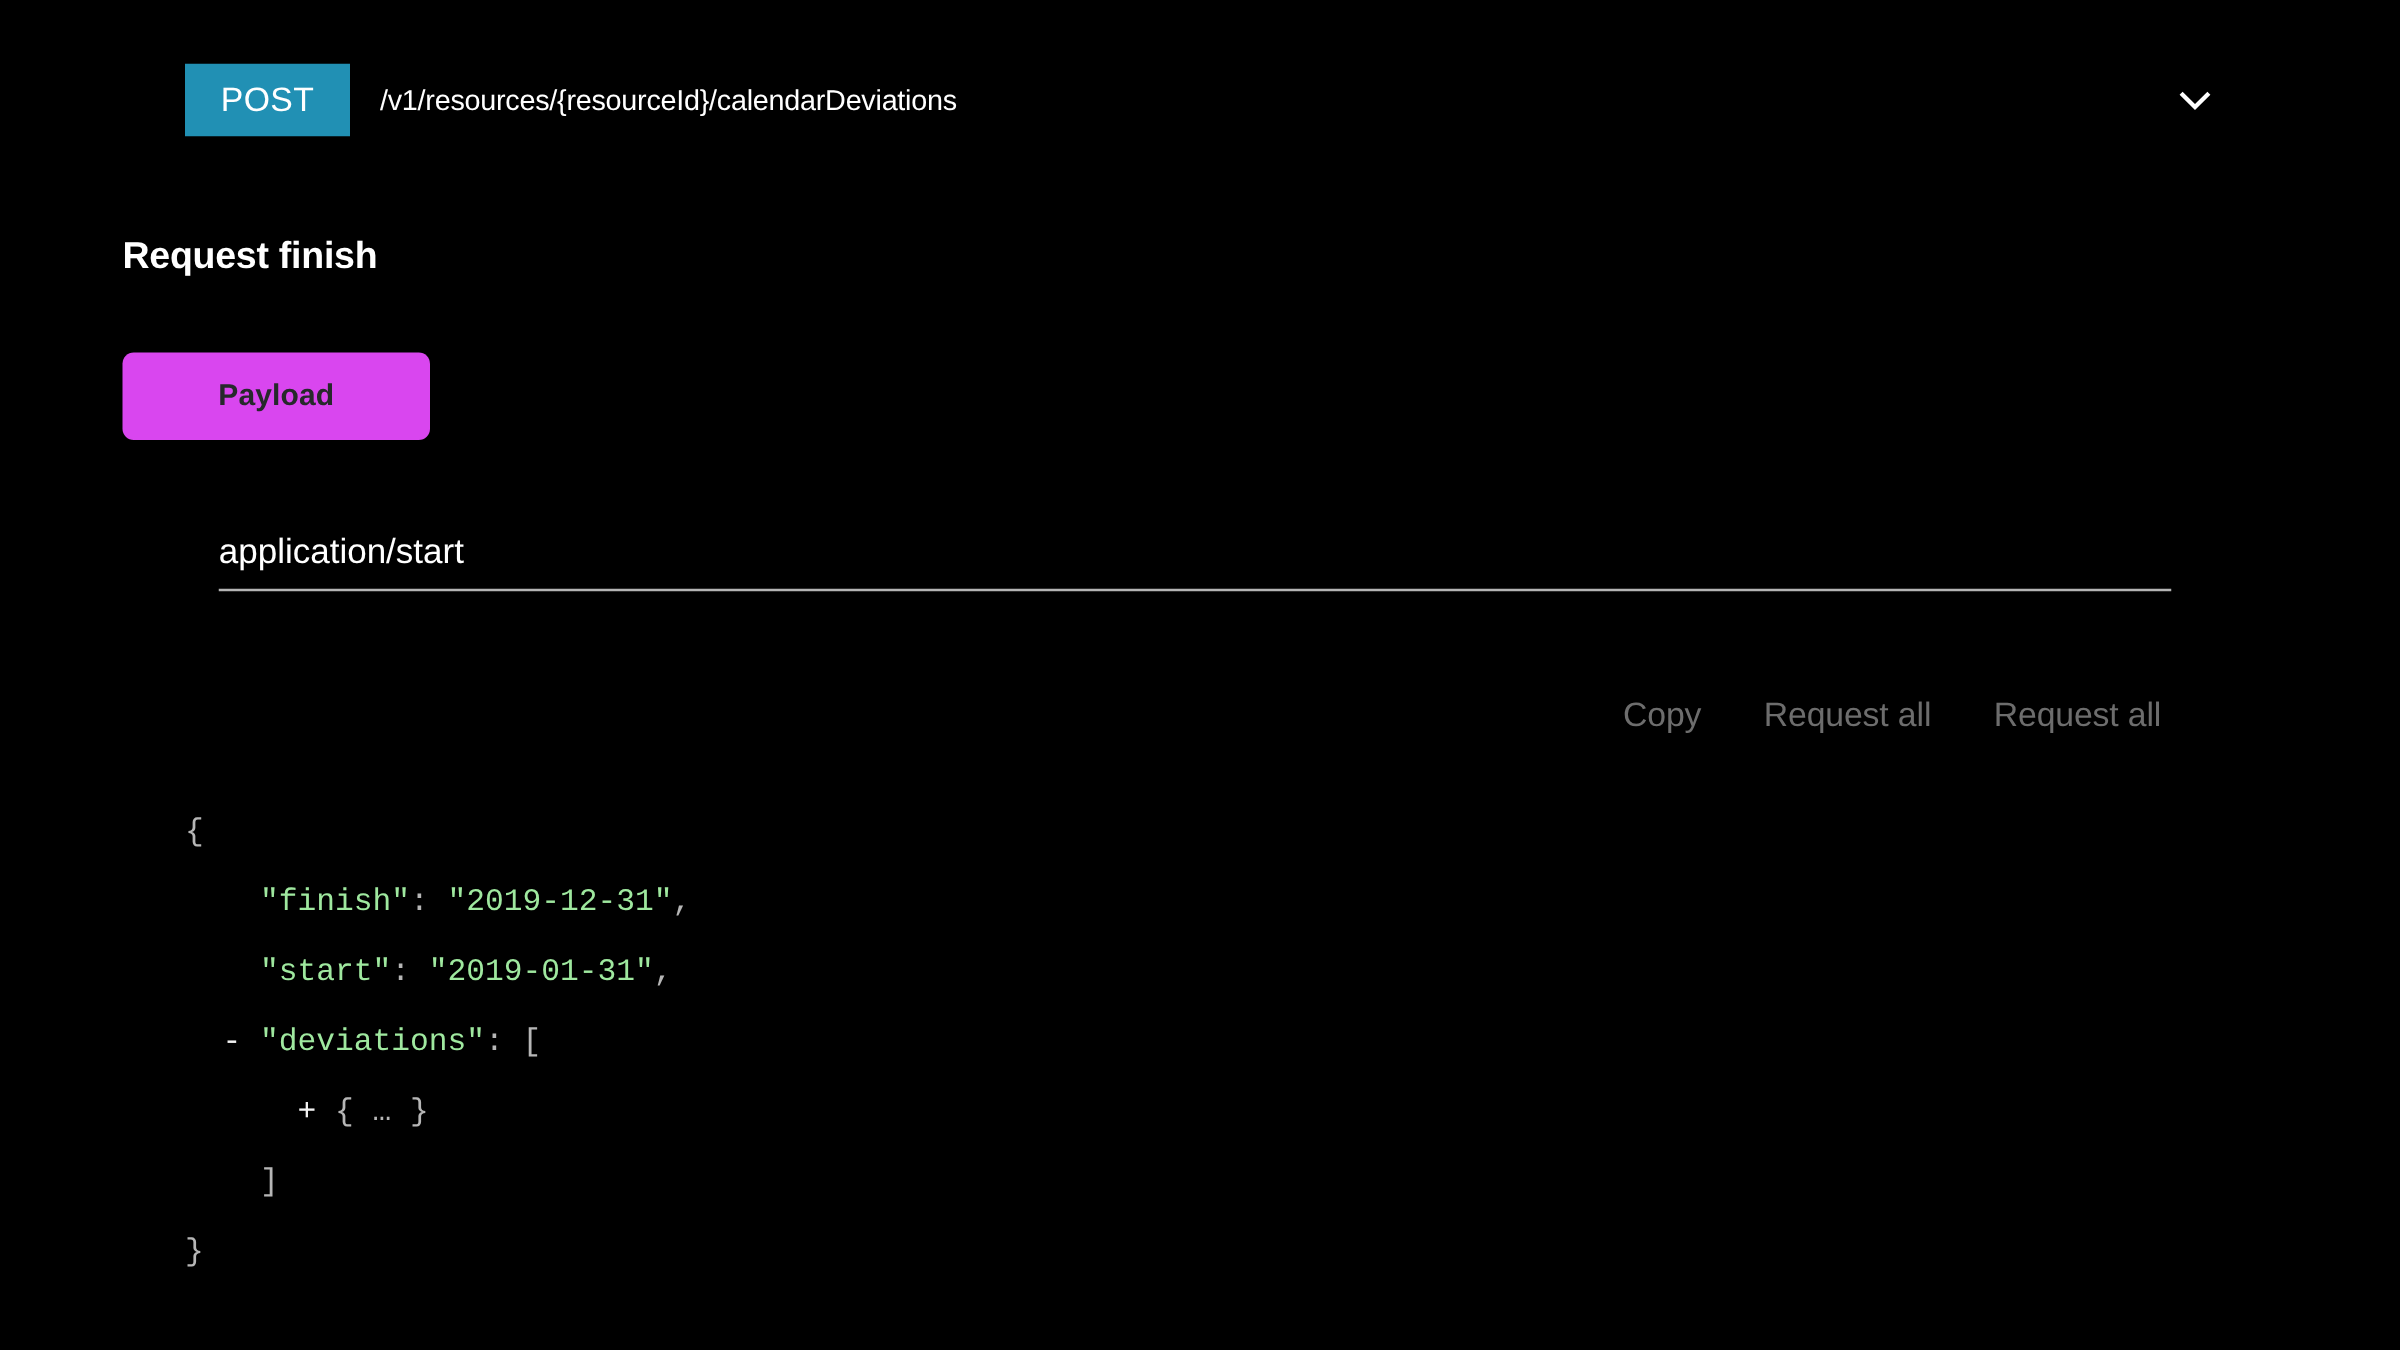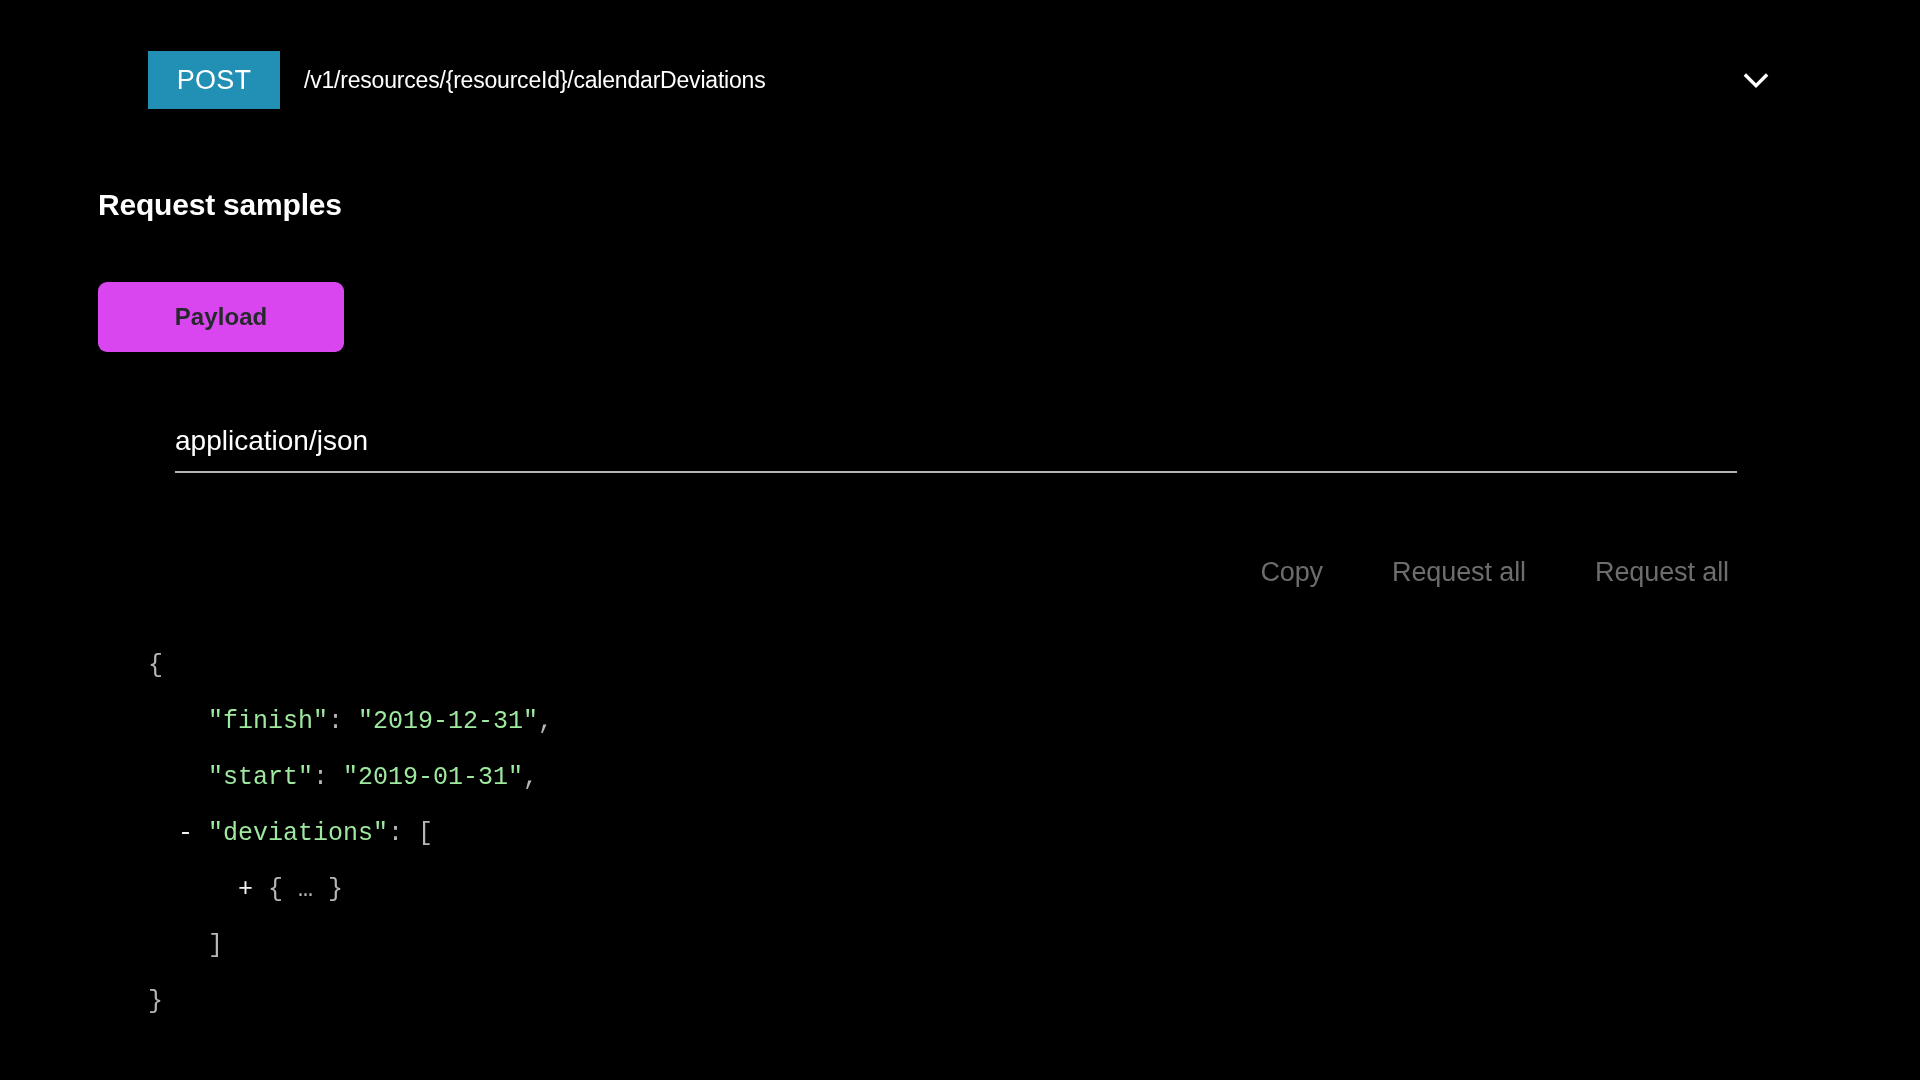--- a/index.html
+++ b/index.html
@@ -125,21 +125,21 @@
     user-select: none;
   }
 
   
   .code-toolbar {
     position: absolute;
     right: 183px;
     top: 557px;
     display: flex;
     align-items: center;
-    gap: 69px;
+    gap: 50px;
   }
   .code-toolbar-action {
     color: #6d6d6d;
     font-size: 27px;
     font-weight: 400;
     letter-spacing: -0.1px;
     cursor: pointer;
     white-space: nowrap;
   }
 
@@ -169,28 +169,28 @@
   <div class="op-header">
     <div class="method-badge">POST</div>
     <div class="op-path">/v1/resources/{resourceId}/calendarDeviations</div>
     <div class="op-toggle">
       <svg width="34" height="34" viewBox="0 0 24 24" fill="none" stroke="#ffffff" stroke-width="2.4" stroke-linecap="square" stroke-linejoin="miter" aria-hidden="true">
         <polyline points="5,9 12,16 19,9"></polyline>
       </svg>
     </div>
   </div>
 
-  <div class="section-title">Request samples</div>
+  <div class="section-title">Request finish</div>
 
   <div class="sample-tabs">
     <button class="sample-tab">Payload</button>
   </div>
 
   <div class="content-type-block">
-    <div class="content-type-select">application/json</div>
+    <div class="content-type-select">application/start</div>
   </div>
 
   <div class="code-toolbar">
     <span class="code-toolbar-action">Copy</span>
     <span class="code-toolbar-action">Request all</span>
     <span class="code-toolbar-action">Request all</span>
   </div>
 
   <div class="code-block" id="code-block"><span class="code-line"><span class="tok-punct"></span><span class="tok-punct">{</span></span><span class="code-line"><span class="tok-punct">    </span><span class="tok-key">"finish"</span><span class="tok-punct">: </span><span class="tok-string">"2019-12-31"</span><span class="tok-punct">,</span></span><span class="code-line"><span class="tok-punct">    </span><span class="tok-key">"start"</span><span class="tok-punct">: </span><span class="tok-string">"2019-01-31"</span><span class="tok-punct">,</span></span><span class="code-line"><span class="tok-punct">  </span><span class="tok-toggle">-</span><span class="tok-punct"> </span><span class="tok-key">"deviations"</span><span class="tok-punct">: </span><span class="tok-punct">[</span></span><span class="code-line"><span class="tok-punct">      </span><span class="tok-toggle">+</span><span class="tok-punct"> </span><span class="tok-punct">{ </span><span class="tok-ellipsis">…</span><span class="tok-punct"> }</span></span><span class="code-line"><span class="tok-punct">    </span><span class="tok-punct">]</span></span><span class="code-line"><span class="tok-punct"></span><span class="tok-punct">}</span></span></div>
 

